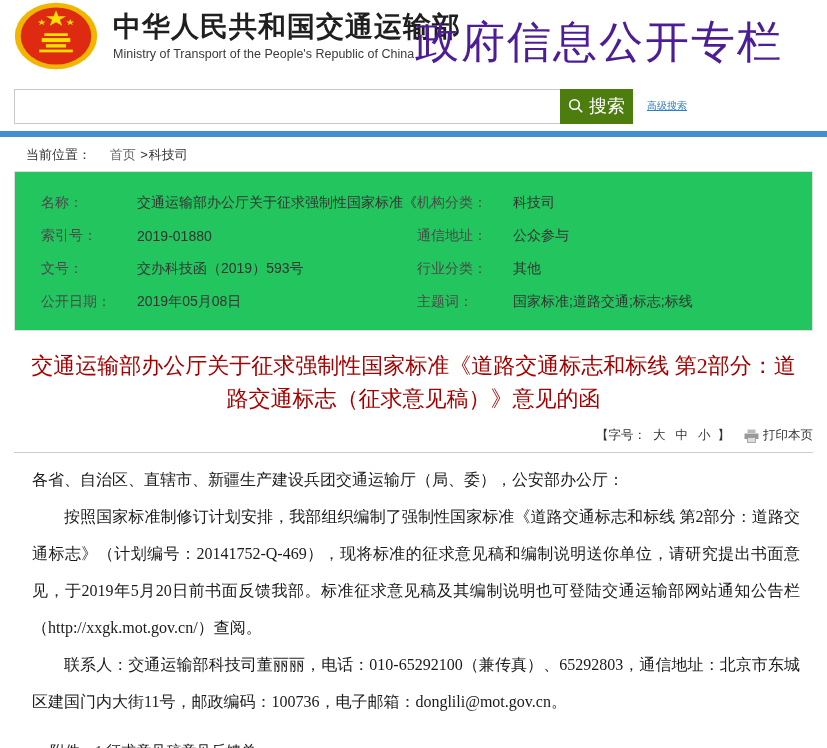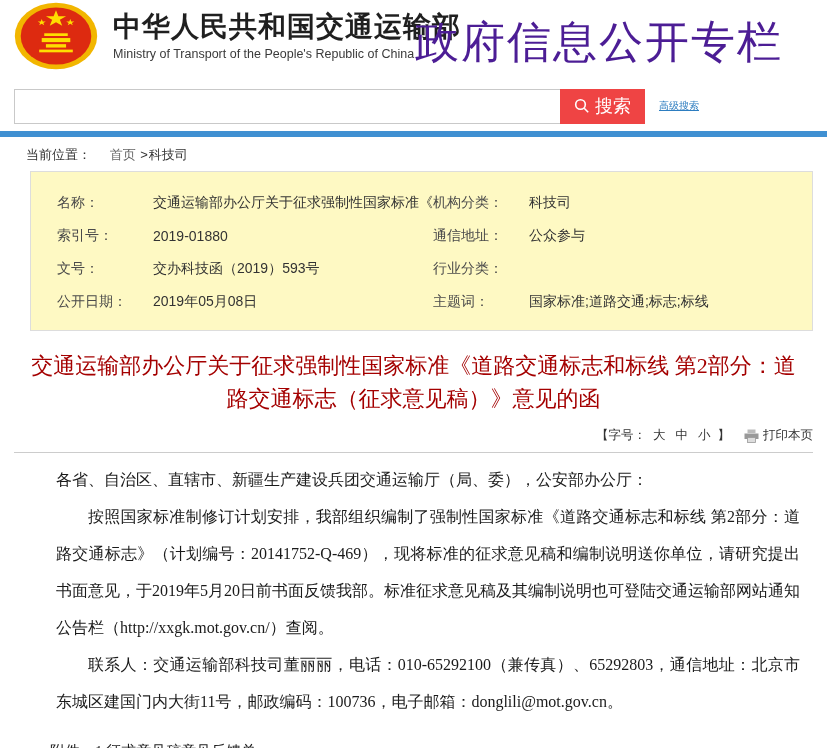--- a/index.html
+++ b/index.html
@@ -27,39 +27,39 @@
     letter-spacing: 2px; white-space: nowrap;
   }
 
   
   .search-row { display: flex; align-items: center; margin: 8px 14px 0 14px; height: 36px; }
   .search-input {
     width: 546px; height: 35px; border: 1px solid #c9c9c9; border-right: none;
     padding: 0 10px; font-size: 15px; outline: none;
   }
   .search-btn {
-    width: 85px; height: 35px; background: #ef4444; border: none; cursor: pointer;
+    width: 73px; height: 35px; background: #4d7c0f; border: none; cursor: pointer;
     color: #fff; font-size: 18px; display: flex; align-items: center; justify-content: center;
     gap: 5px;
   }
   .adv-link {
     margin-left: 14px; font-size: 10px; color: #2d7dc0;
     text-decoration: underline; cursor: pointer;
   }
 
   .blue-bar { height: 6px; background: #4090d2; margin-top: 7px; }
 
   
   .breadcrumb { padding: 9px 0 0 26px; font-size: 13px; color: #333; height: 28px; }
   .breadcrumb .home { color: #666; cursor: pointer; margin-left: 15px; }
   .breadcrumb .sep { color: #333; margin: 0 1px; }
 
   
   .meta-table {
-    margin: 6px 14px 0 30px; background: #fef9c3; border: 1px solid #ddd;
+    margin: 6px 14px 0 14px; background: #22c55e; border: 1px solid #ddd;
     padding: 14px 0 12px 26px;
   }
   .meta-row {
     display: grid; grid-template-columns: 96px 280px 96px auto;
     height: 33px; align-items: center; font-size: 14px;
   }
   .meta-label { color: #4a4a4a; }
   .meta-value { color: #333; white-space: nowrap; overflow: hidden; }
 
   
@@ -72,21 +72,21 @@
     margin: 12px 14px 0 0; text-align: right; font-size: 12.5px; color: #333;
     display: flex; justify-content: flex-end; align-items: center; gap: 4px; padding-left: 28px;
   }
   .size-opt { cursor: pointer; margin: 0 3px; }
   .print-btn { cursor: pointer; display: inline-flex; align-items: center; gap: 4px; margin-left: 10px; }
   .rule { border: none; border-top: 1px solid #ccc; margin: 8px 14px 0 14px; }
 
   .article-body {
     font-family: "Liberation Serif", serif;
     font-size: 16px; color: #1a1a1a; line-height: 37px;
-    padding: 8px 27px 0 40px; text-align: justify; margin-left: 16px;
+    padding: 8px 27px 0 32px; text-align: justify;
   }
   .article-body p.indent { text-indent: 2em; }
 
   .attachments {
     font-family: "Liberation Serif", serif;
     font-size: 15px; color: #1a1a1a; line-height: 26px;
     padding-left: 50px; margin-top: 18px;
   }
   .attach-first { display: flex; }
   .attach-item { cursor: pointer; }
@@ -147,20 +147,21 @@
   <div class="meta-row">
     <span class="meta-label">索引号：</span>
     <span class="meta-value">2019-01880</span>
     <span class="meta-label">通信地址：</span>
     <span class="meta-value">公众参与</span>
   </div>
   <div class="meta-row">
     <span class="meta-label">文号：</span>
     <span class="meta-value">交办科技函（2019）593号</span>
     <span class="meta-label">行业分类：</span>
+    <span class="meta-value">其他</span>
   </div>
   <div class="meta-row">
     <span class="meta-label">公开日期：</span>
     <span class="meta-value">2019年05月08日</span>
     <span class="meta-label">主题词：</span>
     <span class="meta-value">国家标准;道路交通;标志;标线</span>
   </div>
 </div>
 
 <h1 class="article-title">交通运输部办公厅关于征求强制性国家标准《道路交通标志和标线 第2部分：道路交通标志（征求意见稿）》意见的函</h1>

